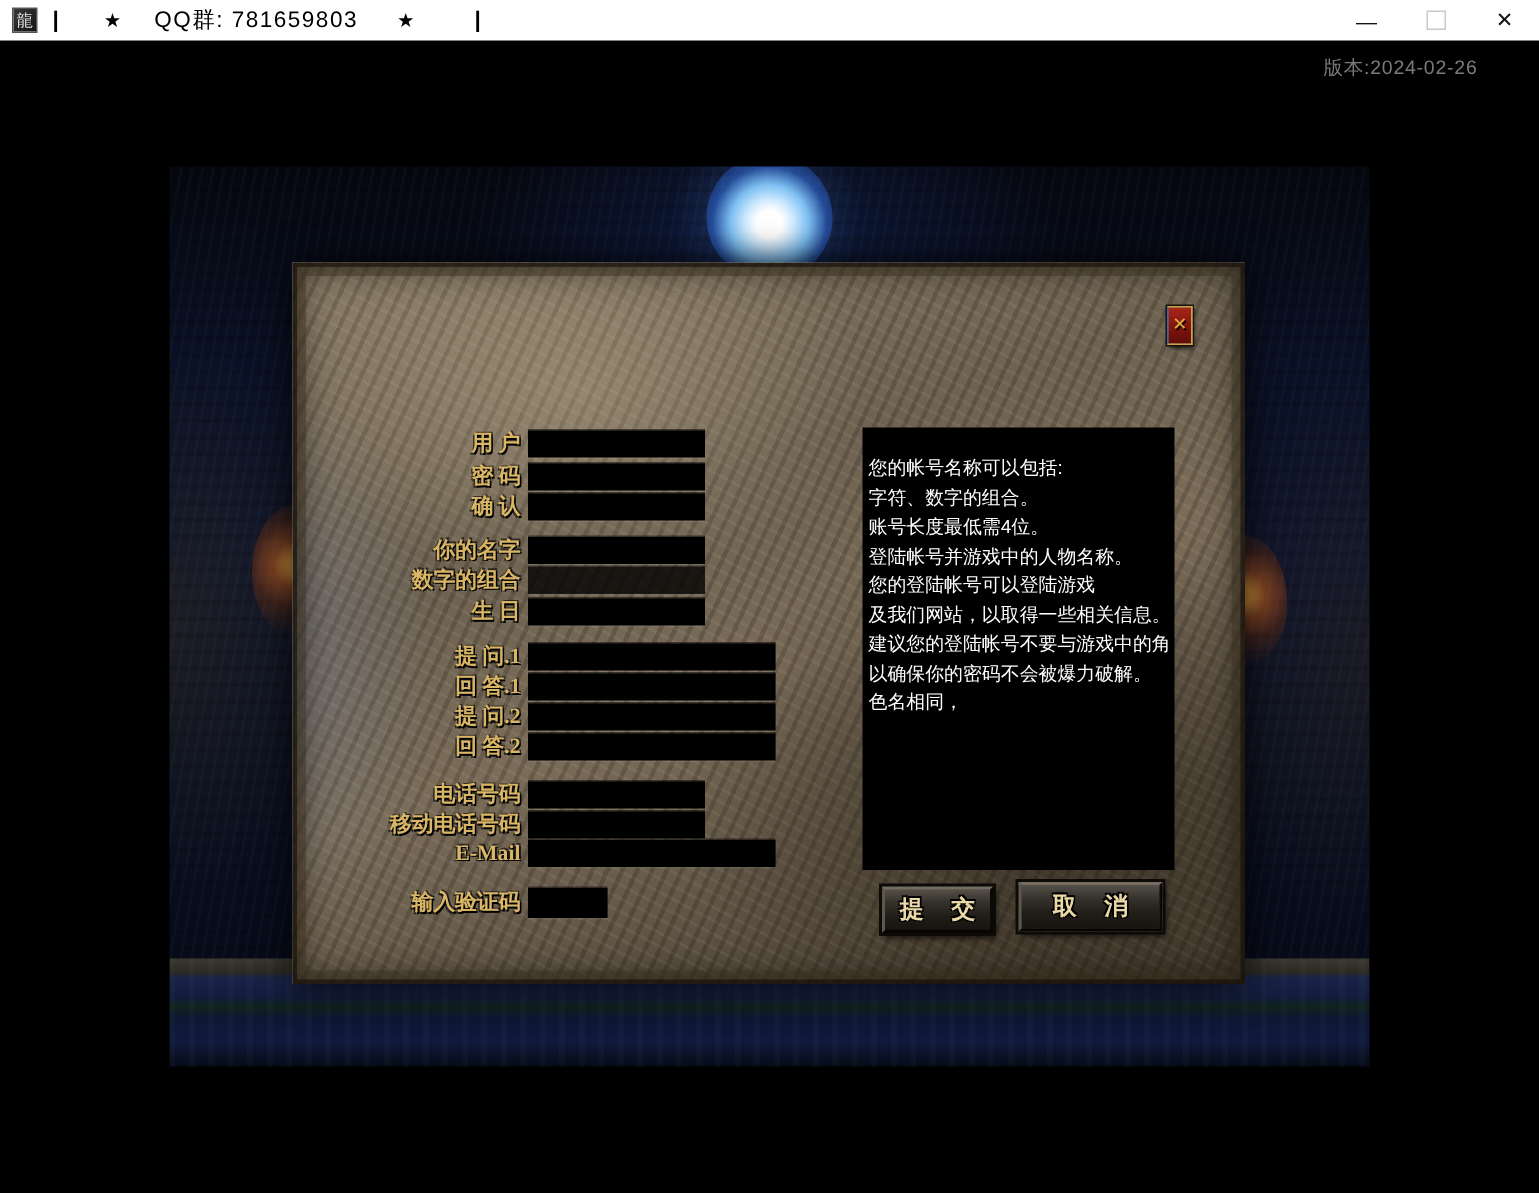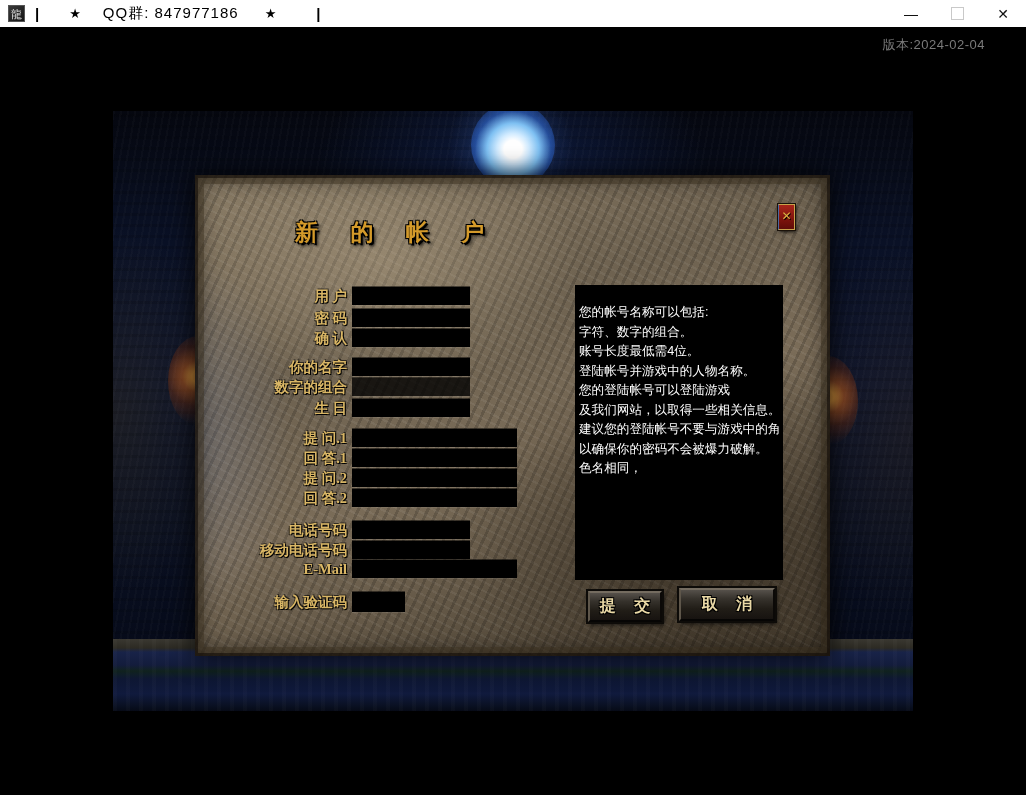--- a/index.html
+++ b/index.html
@@ -101,44 +101,43 @@
 </style>
 </head>
 <body>
 
 <div class="stage">
 
   <div class="titlebar">
     <div class="app-icon">龍</div>
     <span class="tb-bar">|</span>
     <span class="tb-star">★</span>
-    <span class="tb-text">QQ群: 847977186</span>
+    <span class="tb-text">QQ群: 781659803</span>
     <span class="tb-star2">★</span>
     <span class="tb-bar2">|</span>
     <div class="tb-controls">
       <div class="tb-btn">—</div>
       <div class="tb-btn">
           <span class="tb-max-box"></span>
         </div>
       <div class="tb-btn">✕</div>
     </div>
   </div>
 
-  <div class="version">版本:2024-02-04</div>
+  <div class="version">版本:2024-02-26</div>
 
   <div class="game">
     <div class="wallnoise"></div>
     <div class="orb-stand"></div>
     <div class="orb"></div>
     <div class="torch left"></div>
     <div class="torch right"></div>
     <div class="steps"></div>
 
     <div class="panel">
-      <div class="dlg-title">新 的 帐 户</div>
       <div class="dlg-close">✕</div>
 
       <span class="flabel" style="top:112px">用 户</span>
       <div class="finput w-short" style="top:112px"></div>
       <span class="flabel" style="top:134px">密 码</span>
       <div class="finput w-short" style="top:134px"></div>
       <span class="flabel" style="top:154px">确 认</span>
       <div class="finput w-short" style="top:154px"></div>
 
       <span class="flabel" style="top:183px">你的名字</span>

